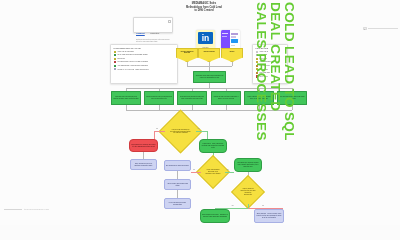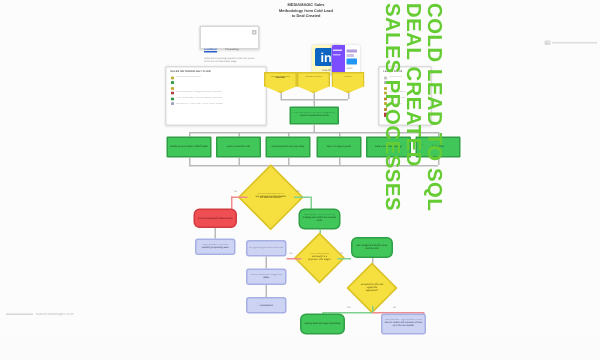--- a/index.html
+++ b/index.html
@@ -55,21 +55,21 @@
     position: absolute; right: 1.5px; top: 1.5px; width: 3px; height: 3px;
     border: 0.4px solid #c4c4c4; border-radius: 0.5px;
   }
 
   
   .appicon {
     position: absolute; width: 19px; height: 19px;
     border-radius: 1.5px; box-shadow: 0 0.6px 1.8px rgba(0,0,0,.18);
     overflow: hidden;
   }
-  #icon-linkedin { left: 208px; top: 30px; background: #fef9c3; }
+  #icon-linkedin { left: 196px; top: 30px; background: #fef9c3; }
   #icon-linkedin .li-badge {
     position: absolute; left: 2px; top: 1.5px; width: 15px; height: 12.5px;
     background: #0a66c2; border-radius: 1px;
     color: #fff; font-weight: bold; font-size: 8.5px; line-height: 12px;
     text-align: center; font-family: "Liberation Sans", sans-serif;
   }
   #icon-linkedin .li-cap {
     position: absolute; left: 2px; bottom: 1px; width: 15px;
     font-size: 1.6px; color: #666; text-align: center;
   }

